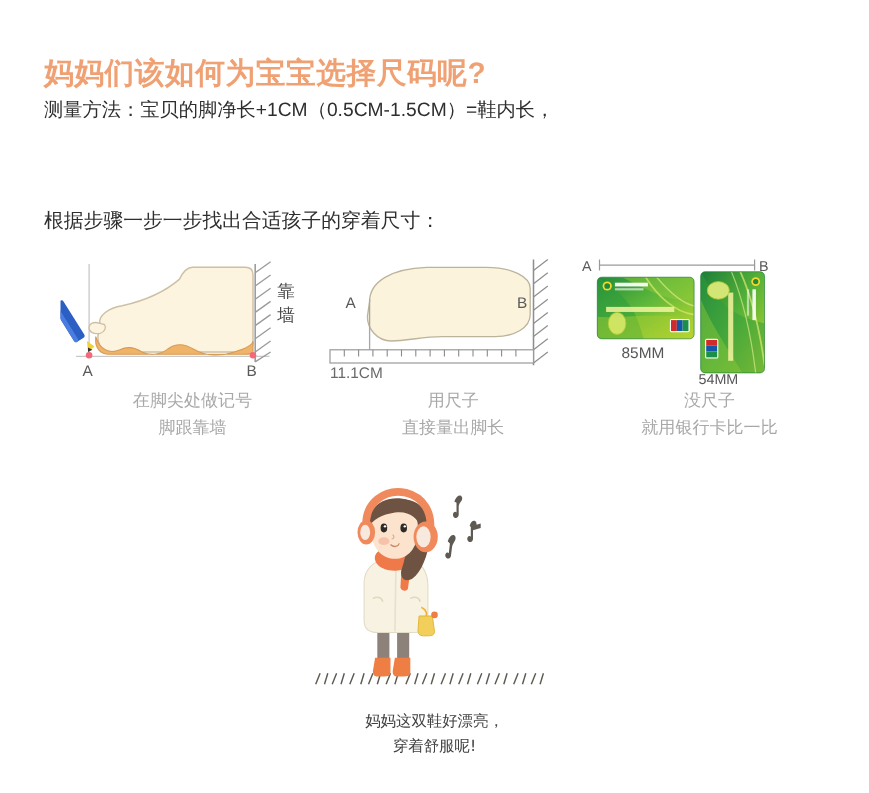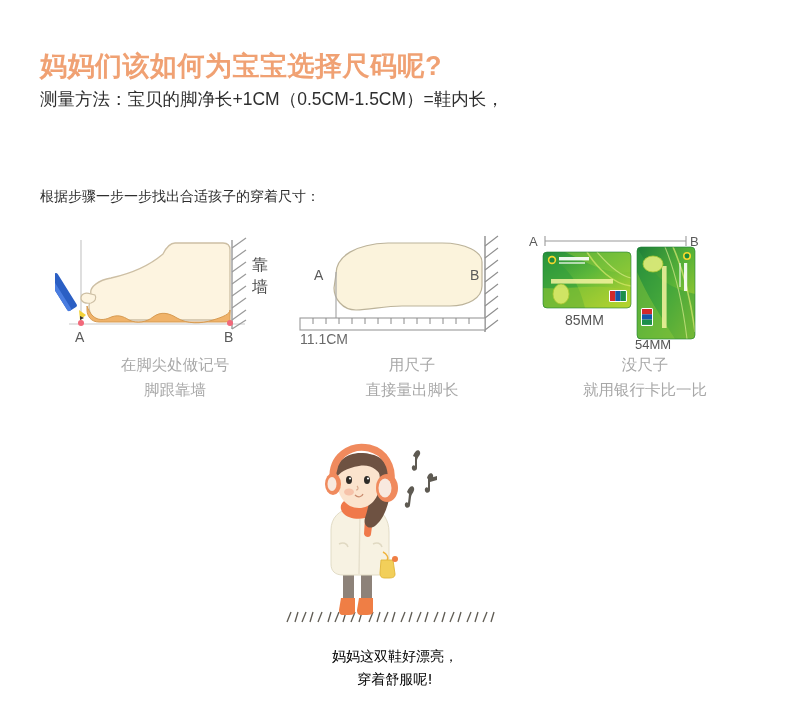--- a/index.html
+++ b/index.html
@@ -34,21 +34,21 @@
     color: #2e2e2e;
     line-height: 30px;
     white-space: nowrap;
   }
   .intro div { white-space: nowrap; }
 
   .steps-heading {
     position: absolute;
     left: 40px;
     top: 188px;
-    font-size: 14px;
+    font-size: 18px;
     color: #2e2e2e;
     white-space: nowrap;
   }
 
   
   .diagrams {
     position: absolute;
     left: 0;
     top: 232px;
     width: 790px;
@@ -97,21 +97,21 @@
     left: 285px;
     top: 0;
   }
   .girl-quote {
     position: absolute;
     left: 0;
     top: 205px;
     width: 790px;
     text-align: center;
     font-size: 14px;
-    color: #000000;
+    color: #404040;
     line-height: 23px;
     font-family: "DejaVu Sans", sans-serif;
   }
   .girl-quote div { white-space: nowrap; }
 </style>
 </head>
 <body>
 
 <div class="page-title" style="color: rgb(240, 161, 115); margin-top: 16px;">妈妈们该如何为宝宝选择尺码呢?</div>
 

